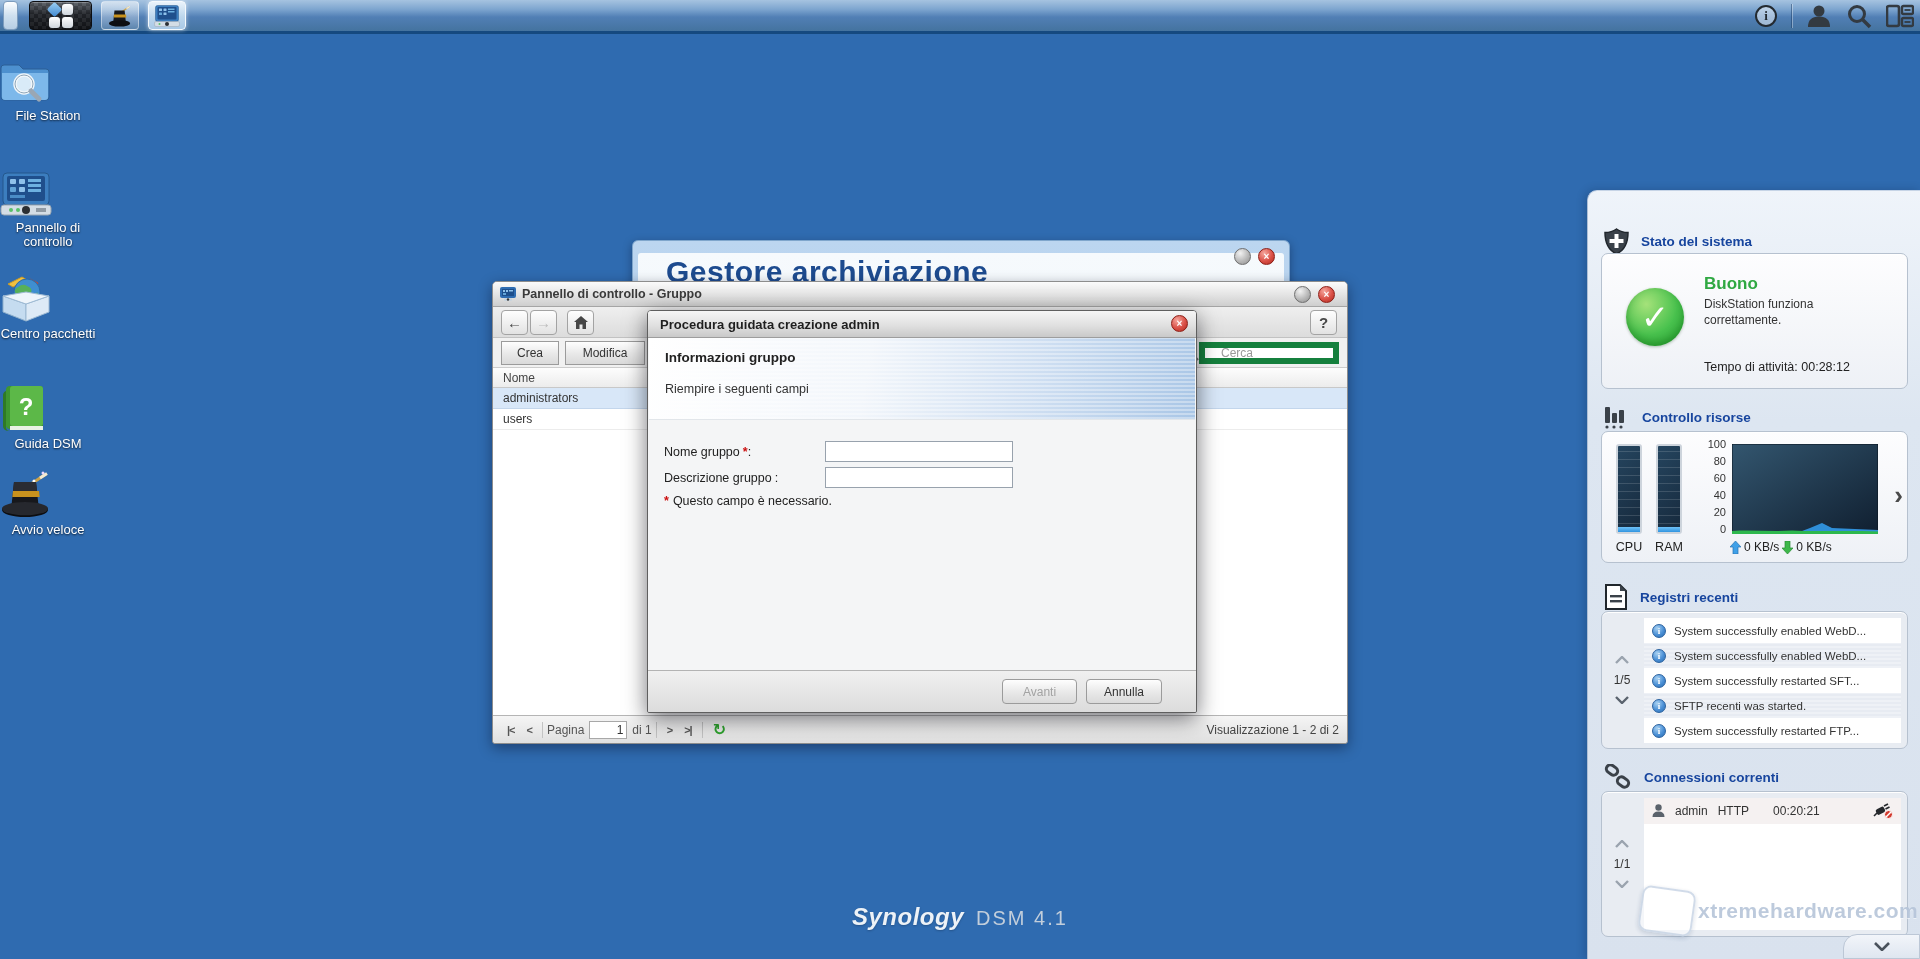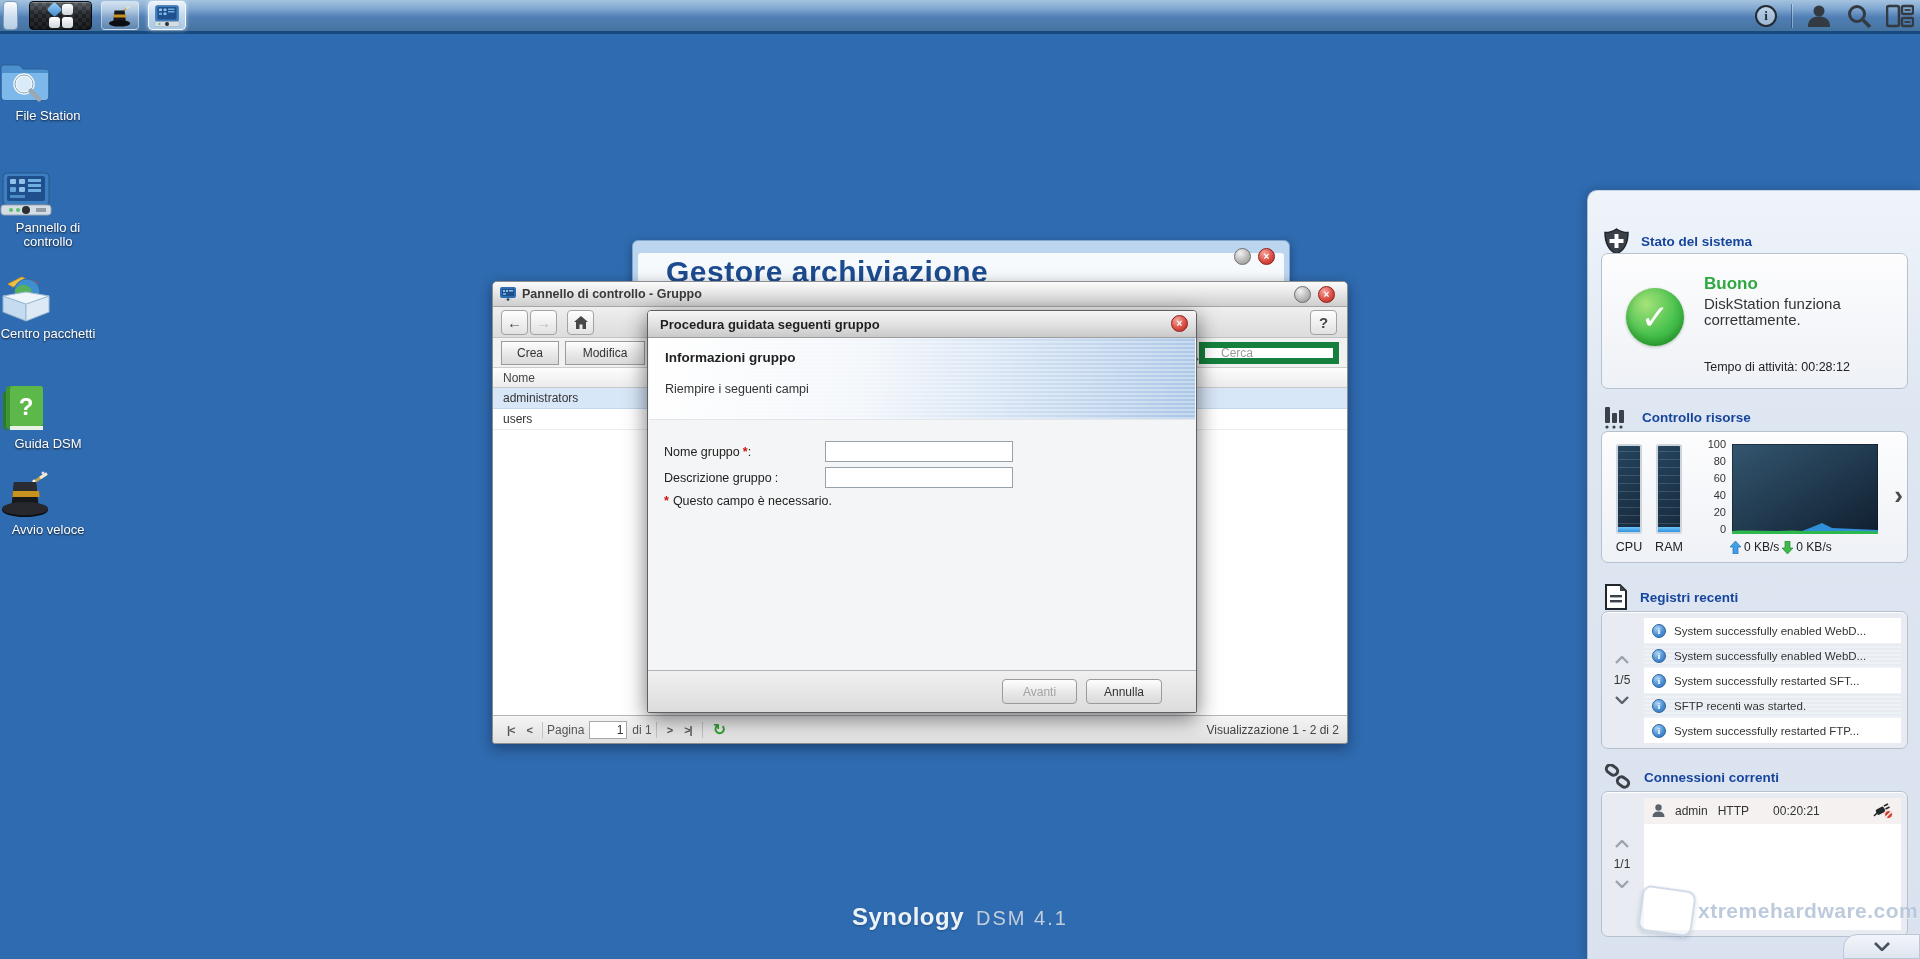--- a/index.html
+++ b/index.html
@@ -155,21 +155,21 @@
     background:linear-gradient(180deg,#f2f5fa,#dfe6f0); border:1px solid #bcc7d6; border-radius:14px 0 0 0;
     display:flex; align-items:center; justify-content:center; }
 
   
   #watermark { left:1640px; top:888px; z-index:5; display:flex; align-items:center; opacity:.9; }
   #wm-box { width:54px; height:46px; transform:rotate(8deg); background:rgba(255,255,255,.55);
     border:2px solid rgba(200,212,228,.9); border-radius:9px; display:flex; align-items:center; justify-content:center;
     color:rgba(255,255,255,.95); font-size:30px; font-weight:bold; box-shadow:0 2px 5px rgba(30,60,100,.2); }
   #wm-text { margin-left:4px; font-size:21px; font-weight:bold; color:#b6c5d9; text-shadow:0 1px 0 rgba(255,255,255,.55); letter-spacing:.5px; }
   #brand { left:852px; top:903px; z-index:1; display:flex; align-items:baseline; gap:12px; }
-  #brand .logo { font-size:24px; font-weight:bold; color:#edf2f7; text-shadow:0 1px 2px rgba(20,40,70,.35); letter-spacing:.5px; }
+  #brand .logo { font-size:24px; font-weight:bold; color:#edf2f7; text-shadow:0 1px 2px rgba(20,40,70,.35); letter-spacing:.5px;font-style:italic; }
   #brand .ver { font-size:20px; color:#c2cedb; letter-spacing:2px; }
 </style>
 </head>
 <body>
 
 <div id="desktop" data-interactable="false">
 
   <div id="bg-window" class="abs" data-interactable="false">
     <div class="body" data-interactable="false">
       <h1 data-interactable="false">Gestore archiviazione</h1>
@@ -249,21 +249,21 @@
       <span class="pg-ico" data-interactable="true">&gt;</span>
       <span class="pg-ico" data-interactable="true">&gt;|</span>
       <div class="pg-sep" data-interactable="false"></div>
       <span id="pg-refresh" data-interactable="true">↻</span>
       <span id="pg-status" data-interactable="false">Visualizzazione 1 - 2 di 2</span>
     </div>
   </div>
 
   <div id="wizard" class="abs" data-interactable="false">
     <div id="wz-title" data-interactable="true">
-      <span data-interactable="false">Procedura guidata seguenti gruppo</span>
+      <span data-interactable="false">Procedura guidata creazione admin</span>
       <div class="sphere red" data-interactable="true">×</div>
     </div>
     <div id="wz-head" data-interactable="false">
       <div class="h1" data-interactable="false">Informazioni gruppo</div>
       <div class="h2" data-interactable="false">Riempire i seguenti campi</div>
     </div>
 
     <div class="wz-row" style="top:130px" data-interactable="false">
       <span data-interactable="false">Nome gruppo</span>
         <span class="req" data-interactable="false">*</span>
@@ -367,21 +367,21 @@
         <rect x="10.5" y="6" width="4" height="14" fill="#fff"></rect>
           <rect x="5.5" y="11" width="14" height="4" fill="#fff"></rect>
       </svg>
       <span class="t" data-interactable="false">Stato del sistema</span>
     </div>
     <div class="card" style="top:62px; height:136px" data-interactable="false">
       <div class="abs" style="left:24px; top:34px; width:58px; height:58px; border-radius:50%;
            background:radial-gradient(circle at 35% 28%, #a5e27a, #49c24e 55%, #27a033); box-shadow:inset 0 -4px 8px rgba(0,90,0,.35), 0 1px 3px rgba(0,60,0,.3);
            display:flex; align-items:center; justify-content:center; color:#fff; font-size:34px; font-weight:bold;" data-interactable="false">✓</div>
       <div class="abs" style="left:102px; top:20px; font-size:17px; font-weight:bold; color:#2fa842" data-interactable="false">Buono</div>
-      <div class="abs" style="left:102px; top:42px; width:180px; font-size:15px; color:#333; line-height:16px" data-interactable="false">DiskStation funziona correttamente.</div>
+      <div class="abs" style="left:102px; top:42px; width:180px; font-size:12px; color:#333; line-height:16px" data-interactable="false">DiskStation funziona correttamente.</div>
       <div class="abs" style="left:102px; top:106px; font-size:12.5px; color:#222" data-interactable="false">
         <span data-interactable="false">Tempo di attività:</span>
         <span data-interactable="false">00:28:12</span>
       </div>
     </div>
 
     <div class="wg-head" style="top:212px" data-interactable="false">
       <svg width="26" height="24" viewBox="0 0 26 24" data-interactable="false">
         <rect x="1" y="2" width="5" height="16" rx="1" fill="#3a4149"></rect>
         <rect x="8" y="8" width="5" height="10" rx="1" fill="#3a4149"></rect>

